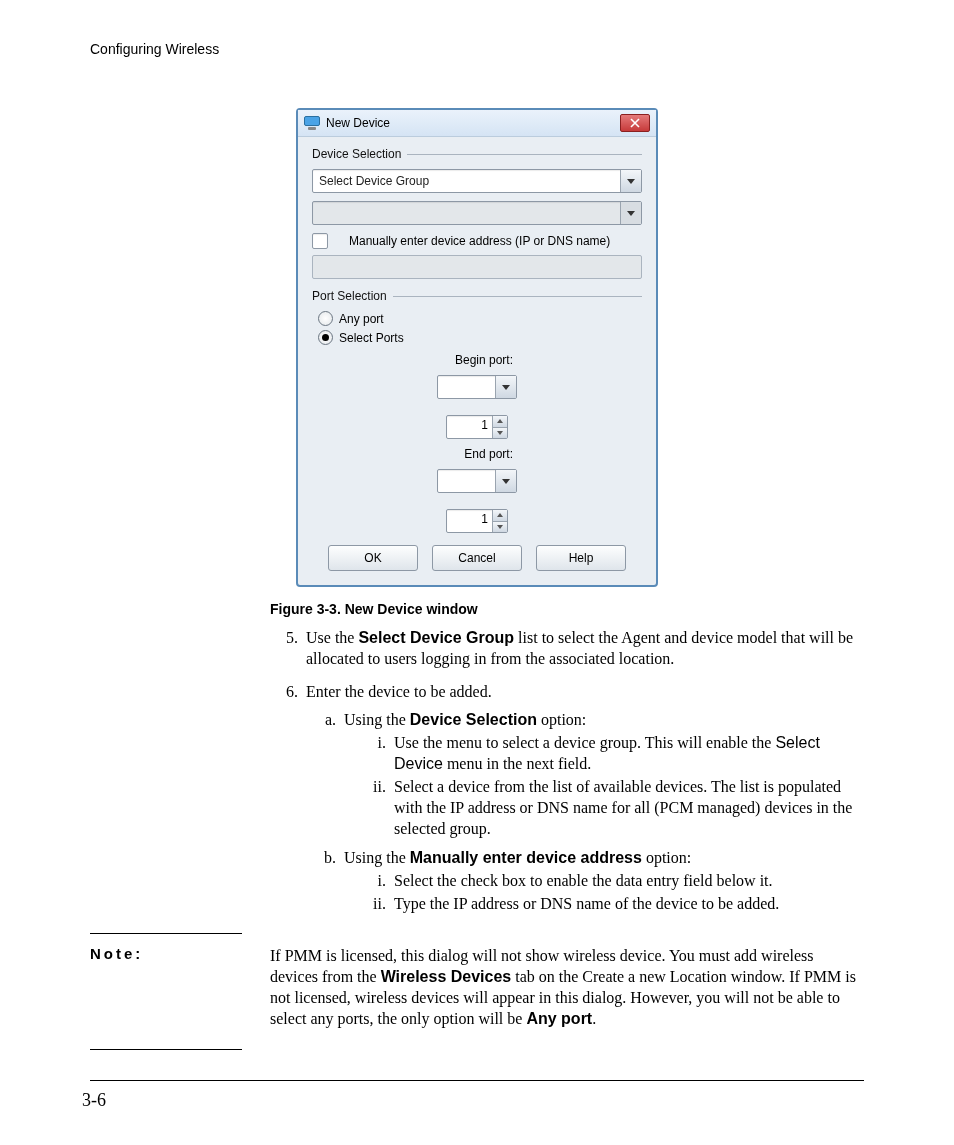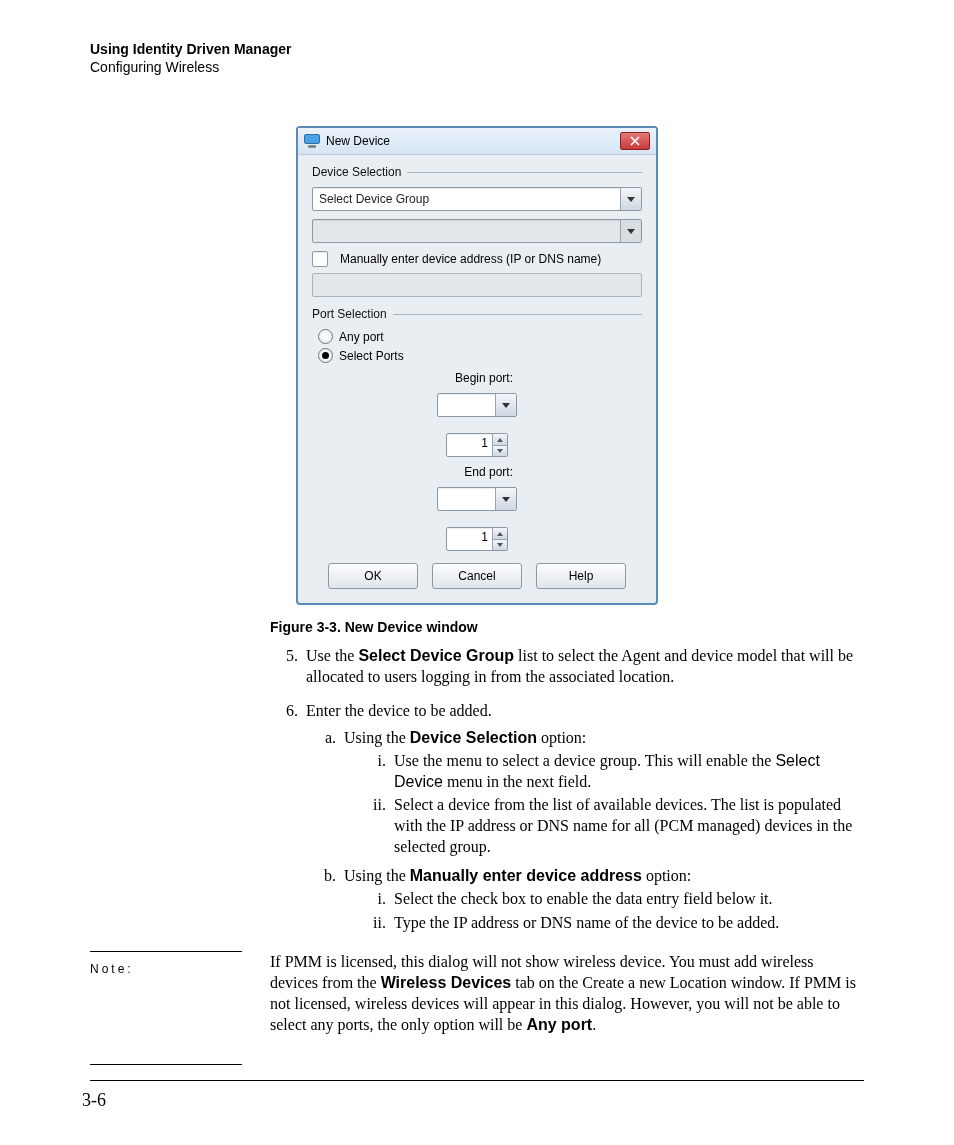--- a/index.html
+++ b/index.html
@@ -96,21 +96,21 @@
     display: flex; align-items: center; justify-content: center;
   }
   .combo-btn.disabled { background: #d8dde2; }
   .tri-down {
     width: 0; height: 0;
     border-left: 4px solid transparent;
     border-right: 4px solid transparent;
     border-top: 5px solid #333;
   }
 
-  .chk-row { display: flex; align-items: center; gap: 12px; margin-bottom: 6px; }
+  .chk-row { display: flex; align-items: center; gap: 21px; margin-bottom: 6px; }
   .chk {
     width: 14px; height: 14px;
     border: 1px solid #8d98a5; background: #fff; border-radius: 2px;
     box-shadow: inset 0 1px 1px rgba(0,0,0,.08);
   }
 
   .text-input-disabled {
     height: 22px; border: 1px solid #aab4bf; background: #e3e7ea;
     border-radius: 2px; margin-bottom: 4px;
   }
@@ -176,46 +176,45 @@
   .ol-roman > li { margin-bottom: 2px; padding-left: 4px; }
   .sans-b { font-family: Arial, Helvetica, sans-serif; font-weight: bold; }
   .sans { font-family: Arial, Helvetica, sans-serif; }
 
   .note-block {
     display: flex; gap: 28px; margin: 18px 0 0 0;
     font-size: 16px; line-height: 1.32;
   }
   .note-label-col { width: 152px; }
   .note-label {
-    font-family: Arial, Helvetica, sans-serif; font-weight: normal;
-    letter-spacing: 3px; font-size: 12px;
+    font-family: Arial, Helvetica, sans-serif; font-weight: bold;
+    letter-spacing: 3px; font-size: 15px;
     border-top: 1.5px solid #000;
     padding-top: 10px;
   }
   .note-bottom-rule {
     border-top: 1.5px solid #000; margin-top: 16px; height: 0;
   }
-  .note-text { flex: 1; }
+  .note-text { flex: 1; margin-top: 12px; }
 
   .footer-rule {
     position: absolute; left: 90px; right: 90px; bottom: 64px;
     border-top: 1.5px solid #000;
   }
   .page-num {
     position: absolute; left: 82px; bottom: 34px;
     font-size: 18px;
   }
 </style>
 </head>
 <body>
 
 <div class="page">
 
   <div class="running-head">
-    <div class="bold">Using Identity Driven Manager</div>
     <div>Configuring Wireless</div>
   </div>
 
   <div class="dialog-wrap">
     <div class="dialog">
       <div class="titlebar">
         <span class="mon-icon"></span>
         <span class="title-text">New Device</span>
         <span class="close-btn">
           <svg viewBox="0 0 10 10">

